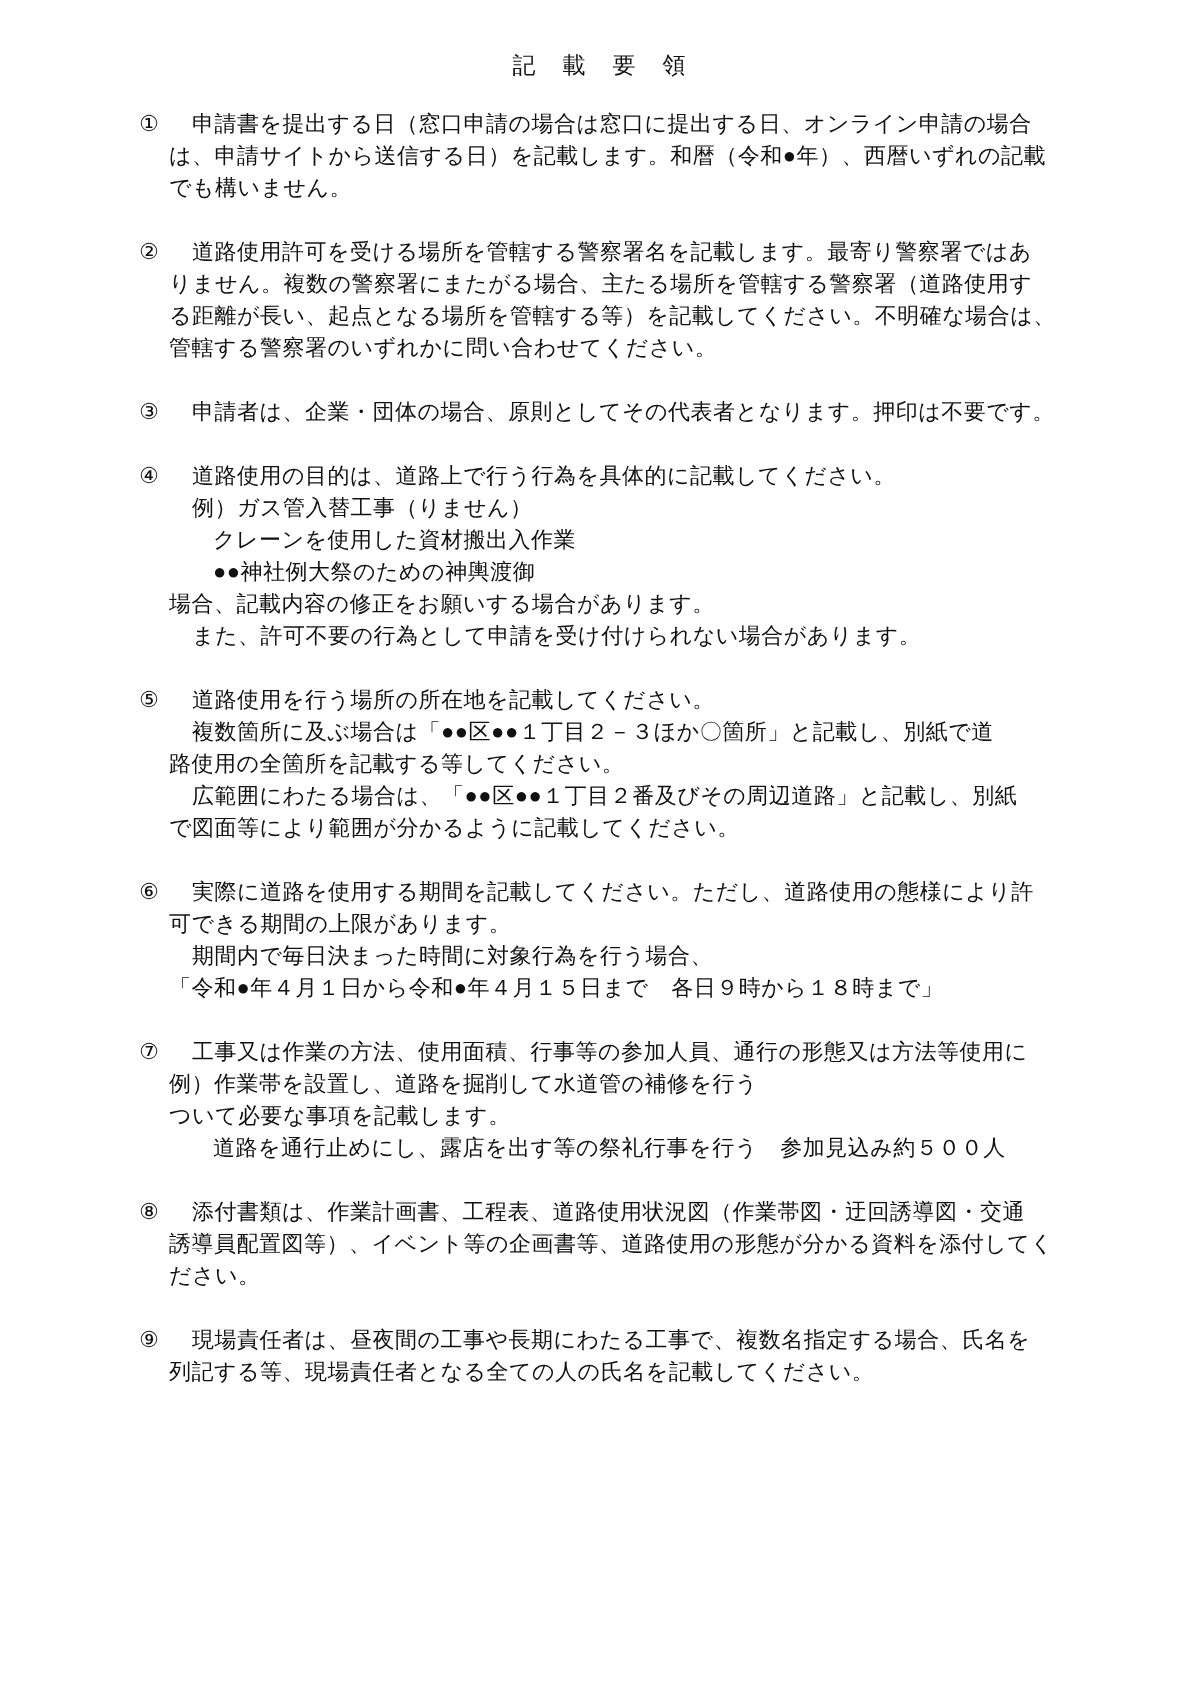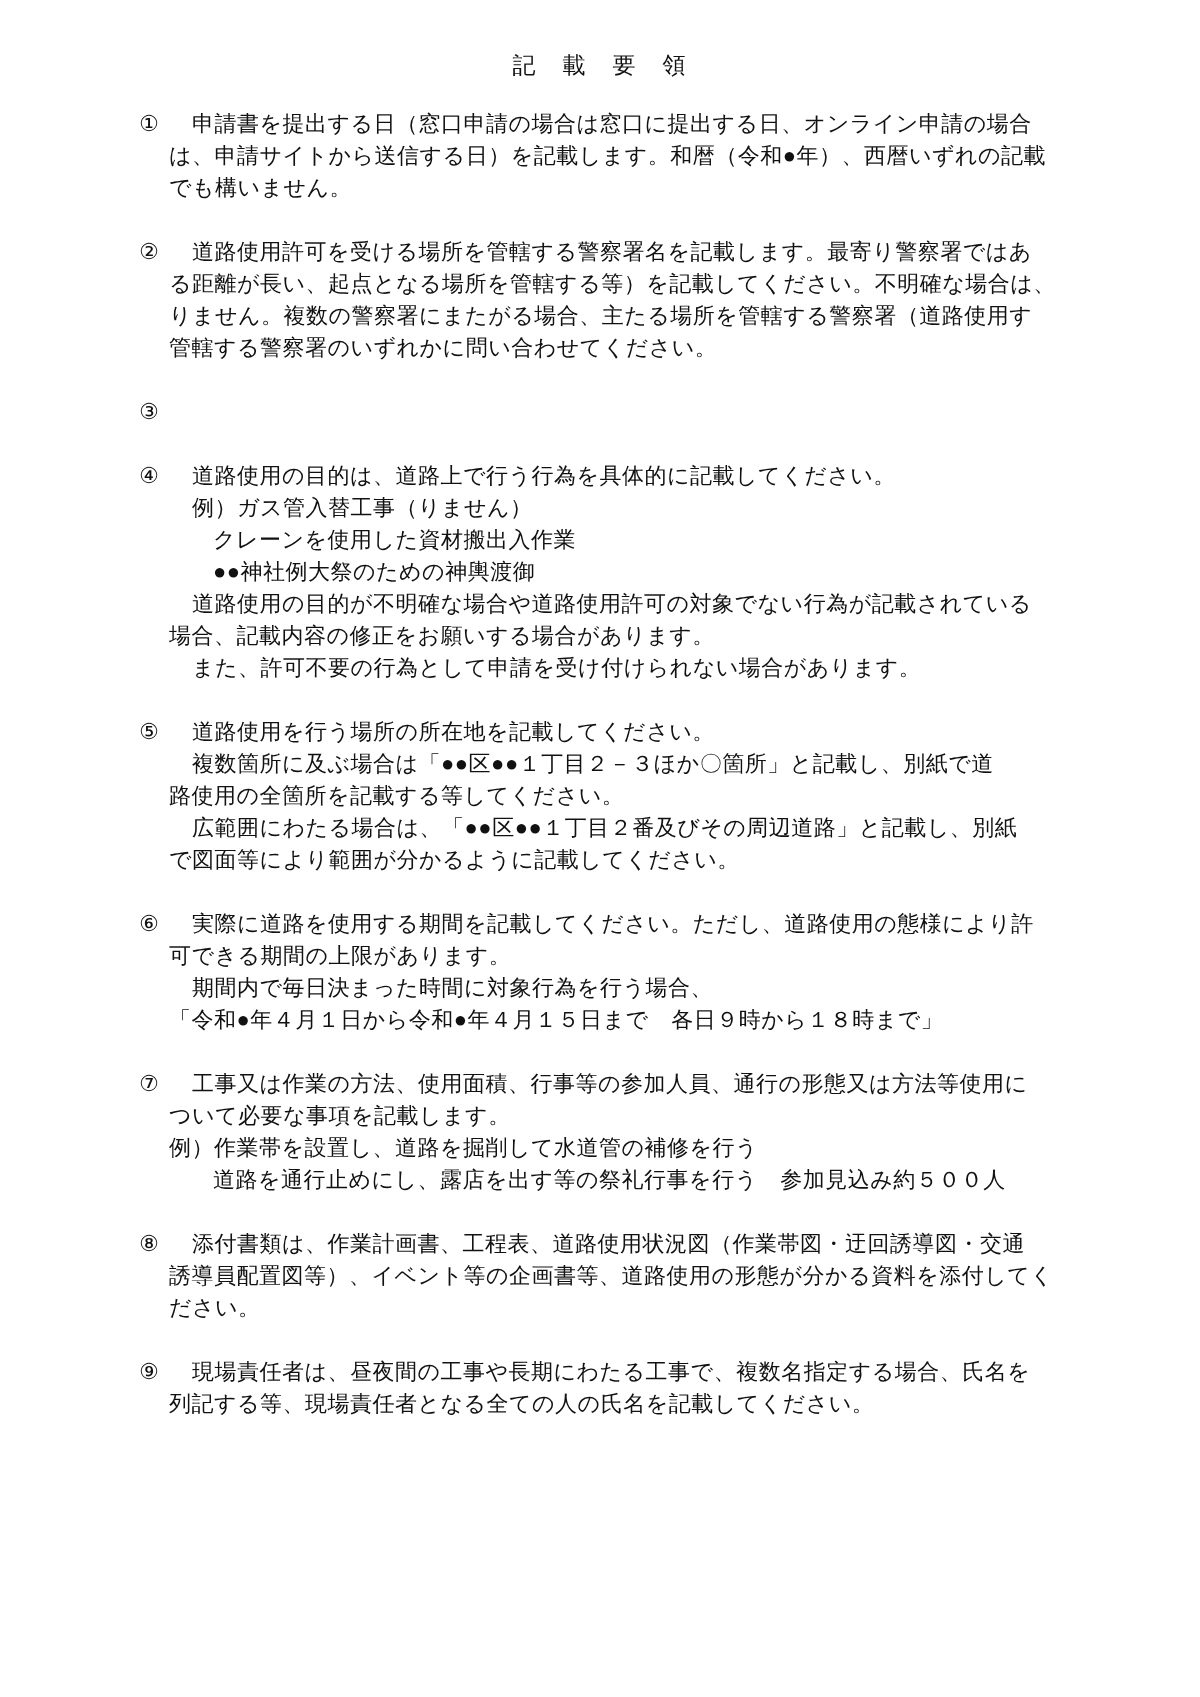--- a/index.html
+++ b/index.html
@@ -69,35 +69,34 @@
   <div class="content">
 
     <section class="item">
       <div class="line first"><span class="num">①</span><span class="txt">申請書を提出する日（窓口申請の場合は窓口に提出する日、オンライン申請の場合</span></div>
       <div class="line">は、申請サイトから送信する日）を記載します。和暦（令和●年）、西暦いずれの記載</div>
       <div class="line">でも構いません。</div>
     </section>
 
     <section class="item">
       <div class="line first"><span class="num">②</span><span class="txt">道路使用許可を受ける場所を管轄する警察署名を記載します。最寄り警察署ではあ</span></div>
+      <div class="line">りません。複数の警察署にまたがる場合、主たる場所を管轄する警察署（道路使用す</div>
       <div class="line">る距離が長い、起点となる場所を管轄する等）を記載してください。不明確な場合は、</div>
-      <div class="line">りません。複数の警察署にまたがる場合、主たる場所を管轄する警察署（道路使用す</div>
       <div class="line">管轄する警察署のいずれかに問い合わせてください。</div>
     </section>
 
     <section class="item">
-      <div class="line first"><span class="num">③</span></div>
+      <div class="line first"><span class="num">③</span><span class="txt">申請者は、企業・団体の場合、原則としてその代表者となります。押印は不要です。</span></div>
     </section>
 
     <section class="item">
       <div class="line first"><span class="num">④</span><span class="txt">道路使用の目的は、道路上で行う行為を具体的に記載してください。</span></div>
       <div class="line ind">例）ガス管入替工事（りません）</div>
       <div class="line ex">クレーンを使用した資材搬出入作業</div>
       <div class="line ex">●●神社例大祭のための神輿渡御</div>
-      <div class="line ind">道路使用の目的が不明確な場合や道路使用許可の対象でない行為が記載されている</div>
       <div class="line">場合、記載内容の修正をお願いする場合があります。</div>
       <div class="line ind">また、許可不要の行為として申請を受け付けられない場合があります。</div>
     </section>
 
     <section class="item">
       <div class="line first"><span class="num">⑤</span><span class="txt">道路使用を行う場所の所在地を記載してください。</span></div>
       <div class="line ind">複数箇所に及ぶ場合は「●●区●●１丁目２－３ほか〇箇所」と記載し、別紙で道</div>
       <div class="line">路使用の全箇所を記載する等してください。</div>
       <div class="line ind">広範囲にわたる場合は、「●●区●●１丁目２番及びその周辺道路」と記載し、別紙</div>
       <div class="line">で図面等により範囲が分かるように記載してください。</div>
@@ -105,22 +104,22 @@
 
     <section class="item">
       <div class="line first"><span class="num">⑥</span><span class="txt">実際に道路を使用する期間を記載してください。ただし、道路使用の態様により許</span></div>
       <div class="line">可できる期間の上限があります。</div>
       <div class="line ind">期間内で毎日決まった時間に対象行為を行う場合、</div>
       <div class="line">「令和●年４月１日から令和●年４月１５日まで　各日９時から１８時まで」</div>
     </section>
 
     <section class="item">
       <div class="line first"><span class="num">⑦</span><span class="txt">工事又は作業の方法、使用面積、行事等の参加人員、通行の形態又は方法等使用に</span></div>
+      <div class="line">例）作業帯を設置し、道路を掘削して水道管の補修を行う</div>
       <div class="line">ついて必要な事項を記載します。</div>
-      <div class="line">例）作業帯を設置し、道路を掘削して水道管の補修を行う</div>
       <div class="line ex">道路を通行止めにし、露店を出す等の祭礼行事を行う　参加見込み約５００人</div>
     </section>
 
     <section class="item">
       <div class="line first"><span class="num">⑧</span><span class="txt">添付書類は、作業計画書、工程表、道路使用状況図（作業帯図・迂回誘導図・交通</span></div>
       <div class="line">誘導員配置図等）、イベント等の企画書等、道路使用の形態が分かる資料を添付してく</div>
       <div class="line">ださい。</div>
     </section>
 
     <section class="item">

